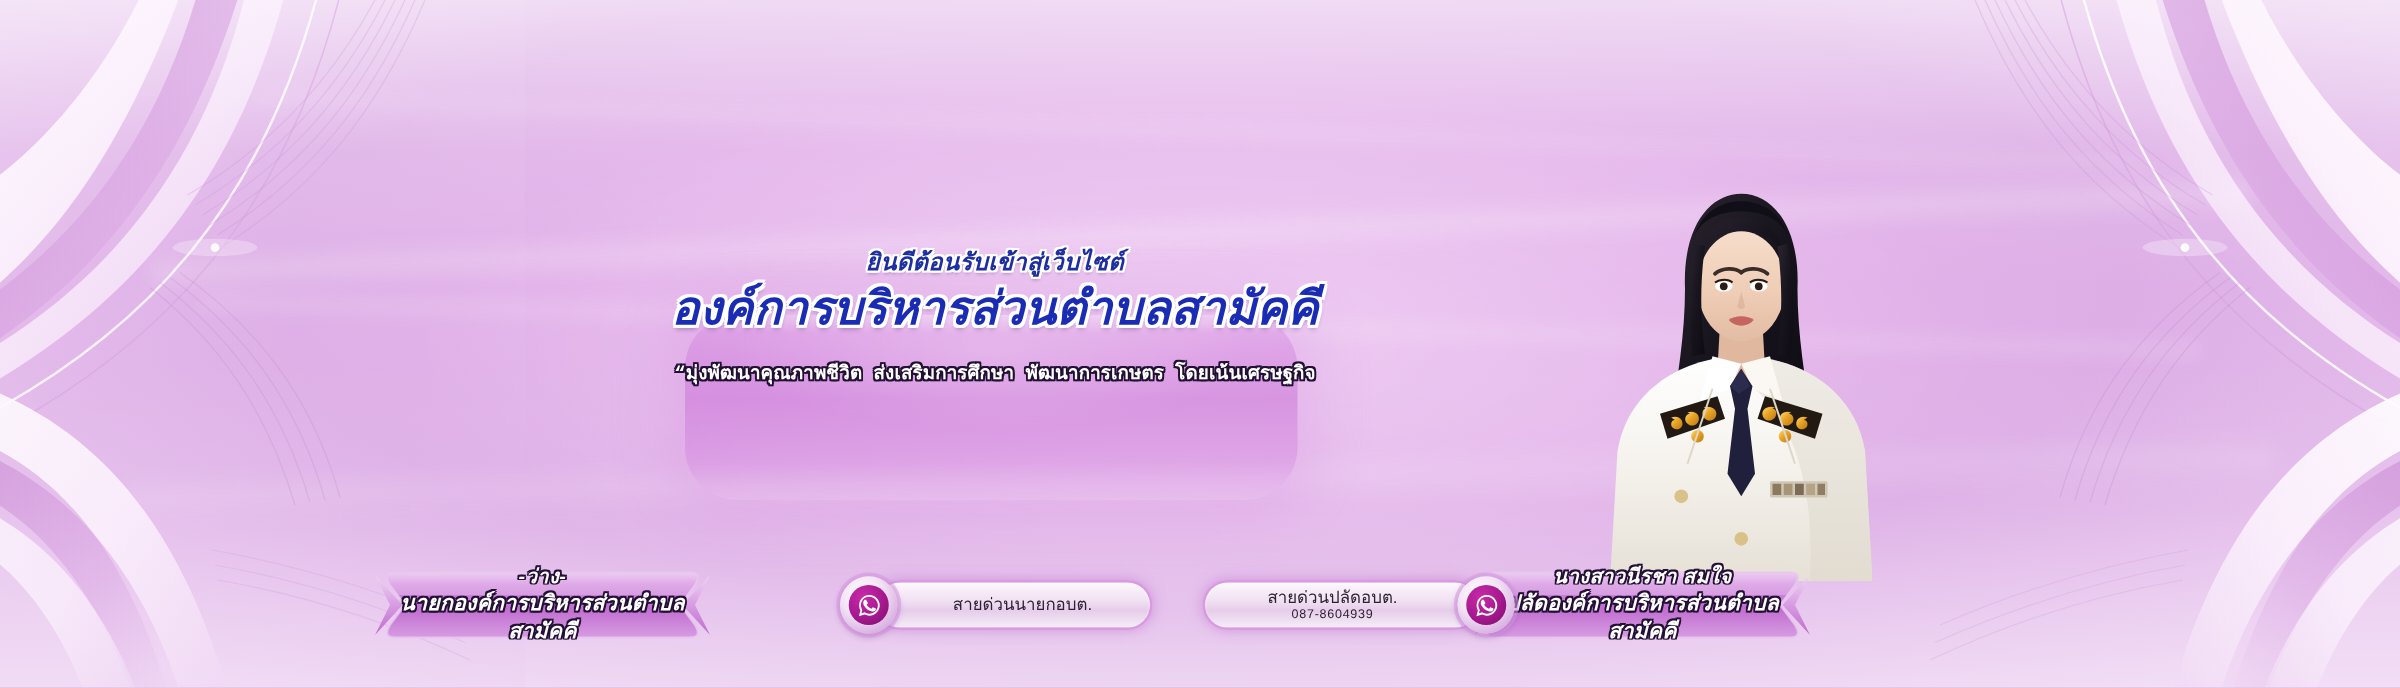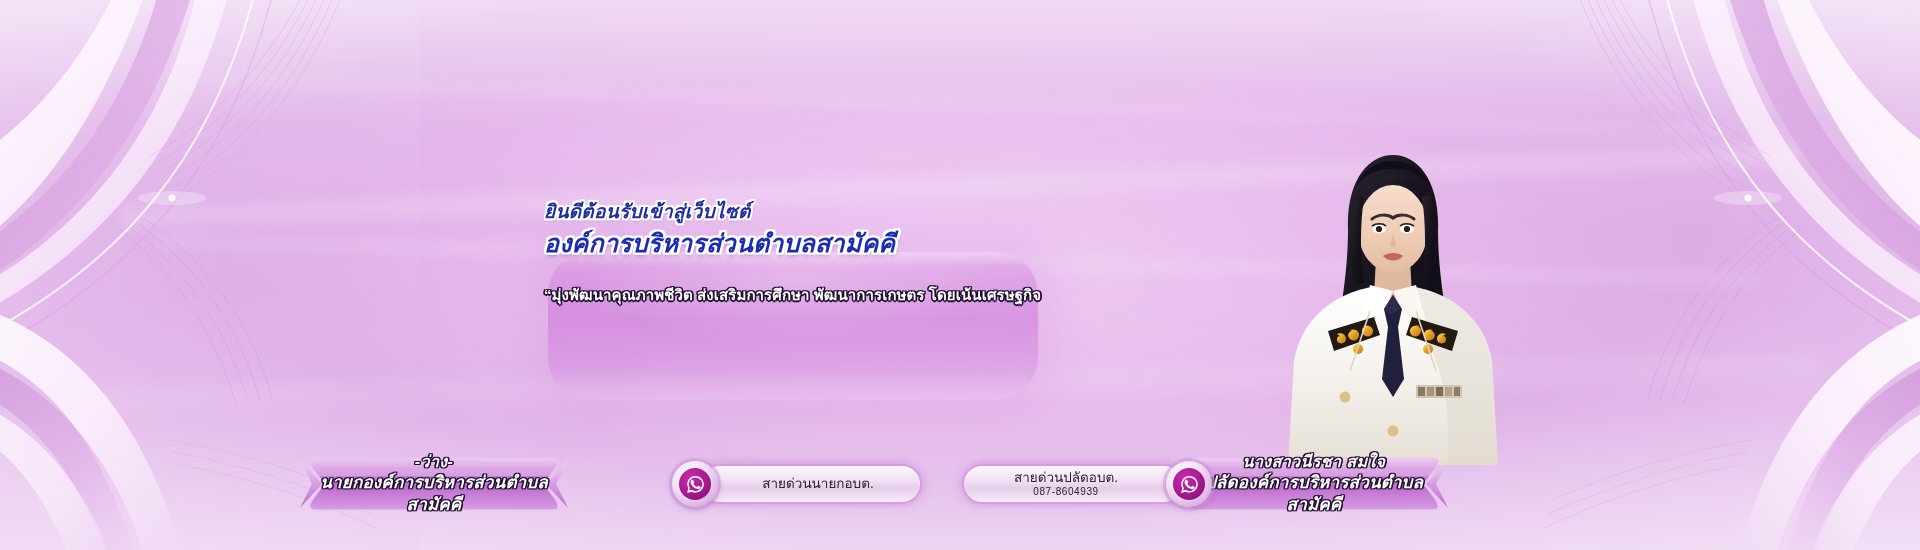--- a/index.html
+++ b/index.html
@@ -63,50 +63,51 @@
   #center-panel::after {
     content:"";
     position:absolute; inset:0;
     border-radius:42px;
     background:radial-gradient(ellipse 300px 90px at 50% 20%, rgba(255,255,255,.22), rgba(255,255,255,0) 70%);
   }
 
   
   #text-block {
     position:absolute;
-    left:544px; top:200px;
+    left:516px; top:200px;
     width:560px;
-    text-align:left;
+    text-align:center;
     z-index:6;
+    font-family:Liberation Mono, monospace;
   }
   .welcome {
     font-size:19px; font-weight:bold; font-style:italic;
     color:#1d2fa0;
     letter-spacing:.3px;
     line-height:1.25;
     text-shadow:
       -1.6px -1.6px 0 #fff,  1.6px -1.6px 0 #fff,
       -1.6px  1.6px 0 #fff,  1.6px  1.6px 0 #fff,
        0 -1.8px 0 #fff, 0 1.8px 0 #fff,
       -1.8px 0 0 #fff, 1.8px 0 0 #fff,
        0 2px 3px rgba(70,20,100,.40);
     margin-bottom:4px;
   }
   .org-name {
-    font-size:25px; font-weight:bold; font-style:italic;
+    font-size:37px; font-weight:bold; font-style:italic;
     color:#1a2bb4;
     letter-spacing:.2px;
     line-height:1.22;
     text-shadow:
       -2.2px -2.2px 0 #fff,  2.2px -2.2px 0 #fff,
       -2.2px  2.2px 0 #fff,  2.2px  2.2px 0 #fff,
        0 -2.4px 0 #fff, 0 2.4px 0 #fff,
       -2.4px 0 0 #fff, 2.4px 0 0 #fff,
        0 3px 4px rgba(60,15,95,.42);
-    margin-bottom:23px;
+    margin-bottom:13px;
   }
   .motto {
     font-size:15px; font-weight:bold;
     color:#ffffff;
     line-height:1.85;
     letter-spacing:.1px;
     text-shadow:
       -1.4px -1.4px 0 #211033,  1.4px -1.4px 0 #211033,
       -1.4px  1.4px 0 #211033,  1.4px  1.4px 0 #211033,
        0 -1.5px 0 #211033, 0 1.5px 0 #211033,

